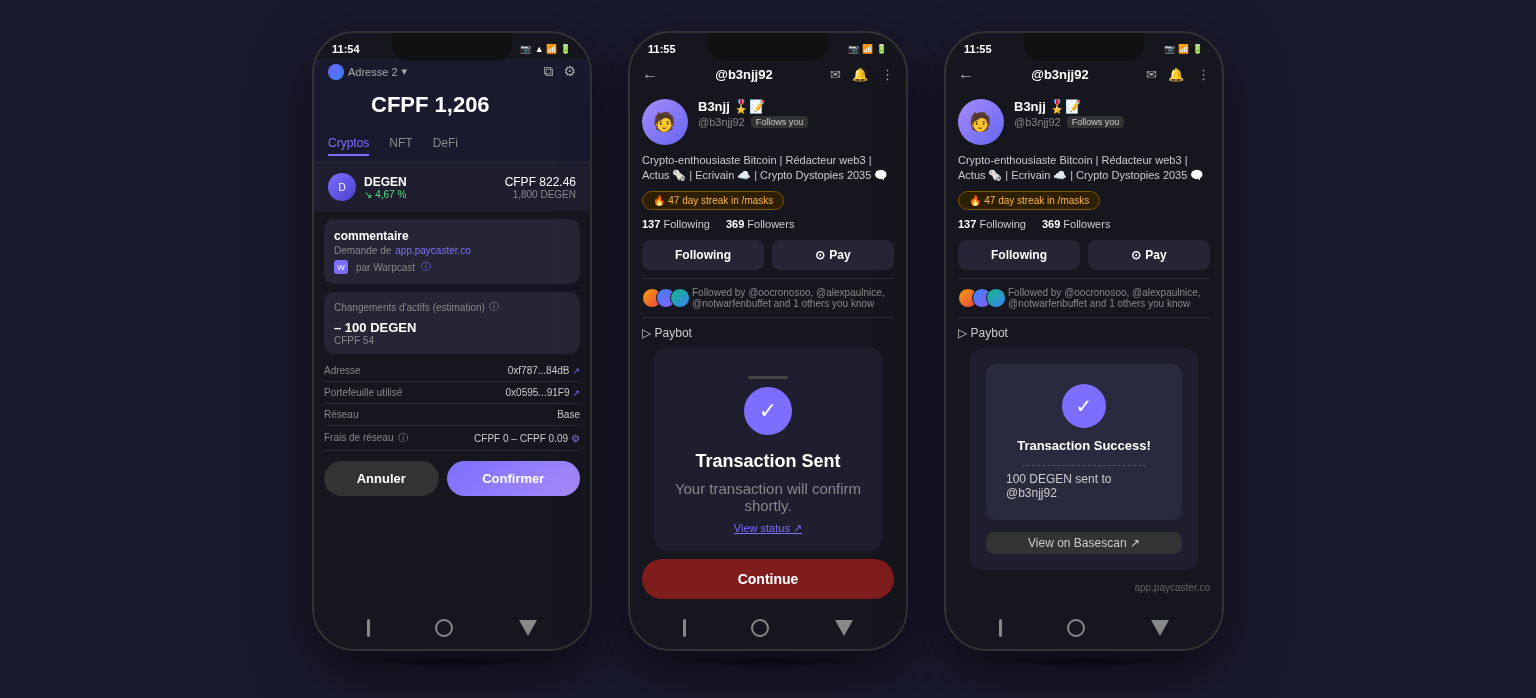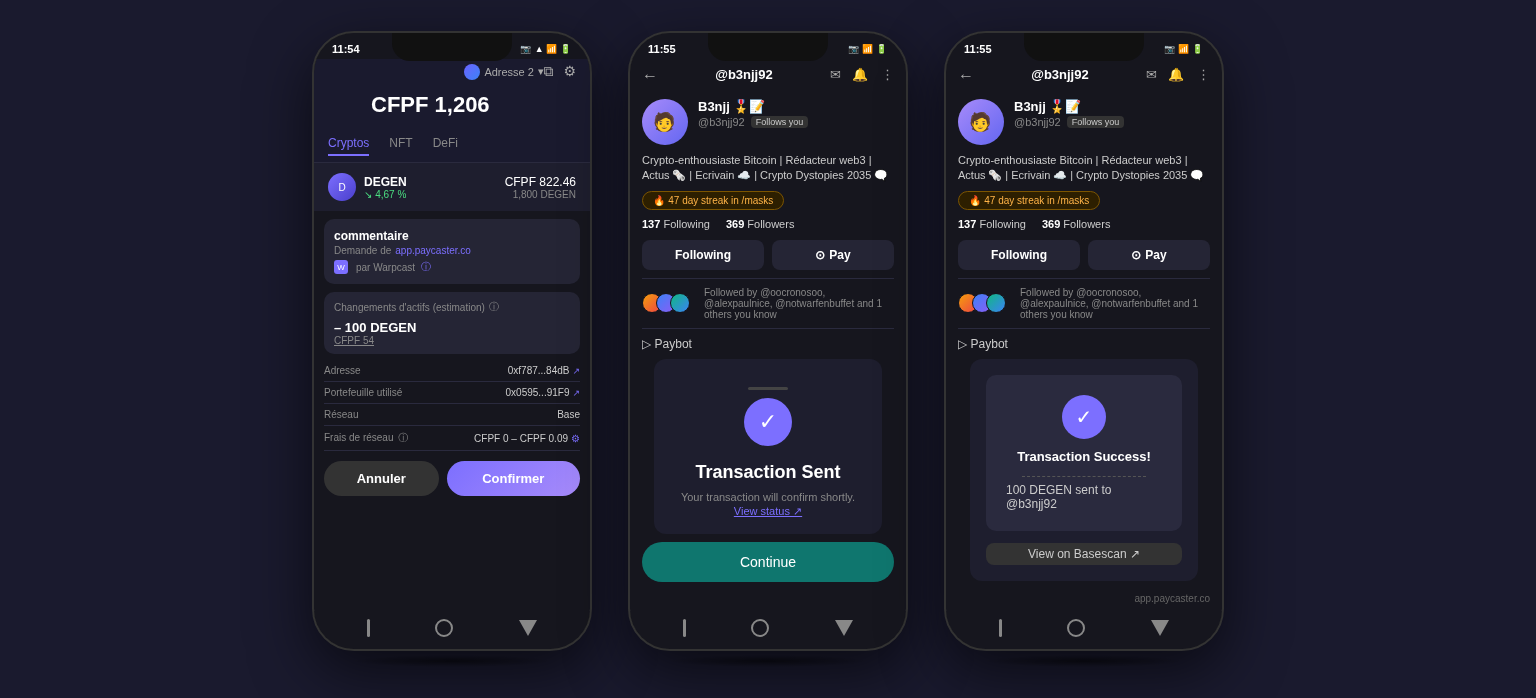--- a/index.html
+++ b/index.html
@@ -114,21 +114,21 @@
 
     .screen-content {
       flex: 1;
       overflow: hidden;
       position: relative;
     }
 
     
     .p1-header {
       display: flex;
-      justify-content: flex-end;
+      justify-content: space-between;
       align-items: center;
       padding: 4px 14px 8px;
       background: #1a1a2e;
     }
 
     .p1-address {
       display: flex;
       align-items: center;
       gap: 4px;
       font-size: 11px;
@@ -239,21 +239,21 @@
       border-radius: 10px;
       padding: 8px 10px;
     }
 
     .p1-changes-title {
       font-size: 10px; color: #888;
       display: flex; align-items: center; gap: 4px;
       margin-bottom: 6px;
     }
     .p1-change-amount { font-size: 13px; color: #fff; font-weight: 600; }
-    .p1-change-sub { font-size: 10px; color: #888; text-decoration: underline; }
+    .p1-change-sub { font-size: 10px; color: #888; }
 
     .p1-detail-rows { margin: 6px 10px 0; }
 
     .p1-detail-row {
       display: flex;
       justify-content: space-between;
       padding: 5px 0;
       border-bottom: 1px solid #2a2a3e;
     }
 
@@ -405,21 +405,21 @@
 
     .p23-separator {
       height: 1px;
       background: #2a2a3e;
       margin: 0 12px;
     }
 
     .p23-mutual-row {
       display: flex;
       align-items: center;
-      gap: 12px;
+      gap: 0;
       padding: 8px 12px;
     }
 
     .p23-mutual-avatars {
       display: flex;
     }
 
     .p23-mutual-avatar {
       width: 20px; height: 20px;
       border-radius: 50%;
@@ -463,45 +463,45 @@
       margin-bottom: 16px;
       font-size: 22px; color: #fff;
     }
 
     .p2-tx-title {
       font-size: 18px; color: #fff; font-weight: 700;
       margin-bottom: 8px;
     }
 
     .p2-tx-sub {
-      font-size: 11px; color: #888;
-      text-align: left;
-      margin-bottom: 2px;
+      font-size: 15px; color: #888;
+      text-align: center;
+      margin-bottom: 8px;
     }
 
     .p2-tx-link { font-size: 11px; color: #7c6fff; text-decoration: underline; }
 
     .p2-scroll-indicator {
       width: 40px; height: 3px;
       background: #444;
       border-radius: 2px;
       margin: 4px auto 8px;
     }
 
     .p2-continue-btn {
       display: block;
       width: calc(100% - 24px);
       margin: 0 12px;
       padding: 12px;
-      background: #0f766e;
+      background: #7f1d1d;
       color: #fff;
       border: none;
       border-radius: 24px;
       font-size: 14px;
-      font-weight: 400;
+      font-weight: 700;
       text-align: center;
     }
 
     
     .p3-tx-card {
       margin: 4px 12px;
       background: #1e1e2e;
       border-radius: 12px;
       padding: 16px;
       display: flex;

